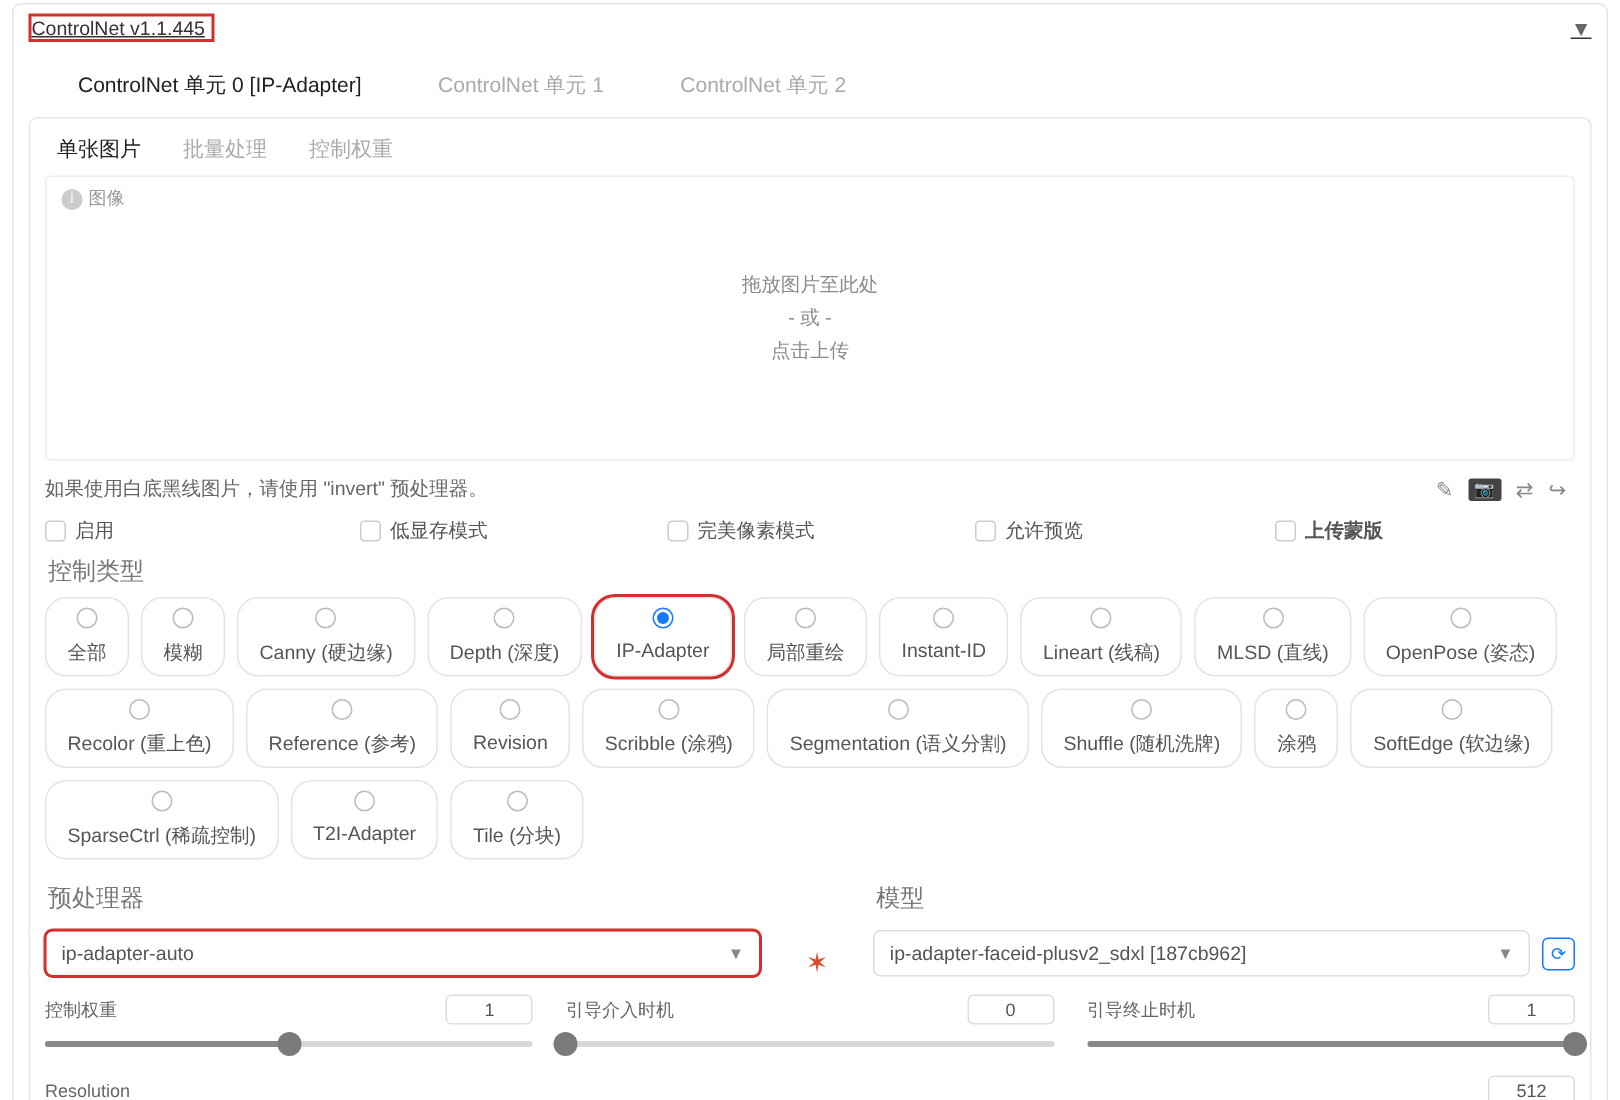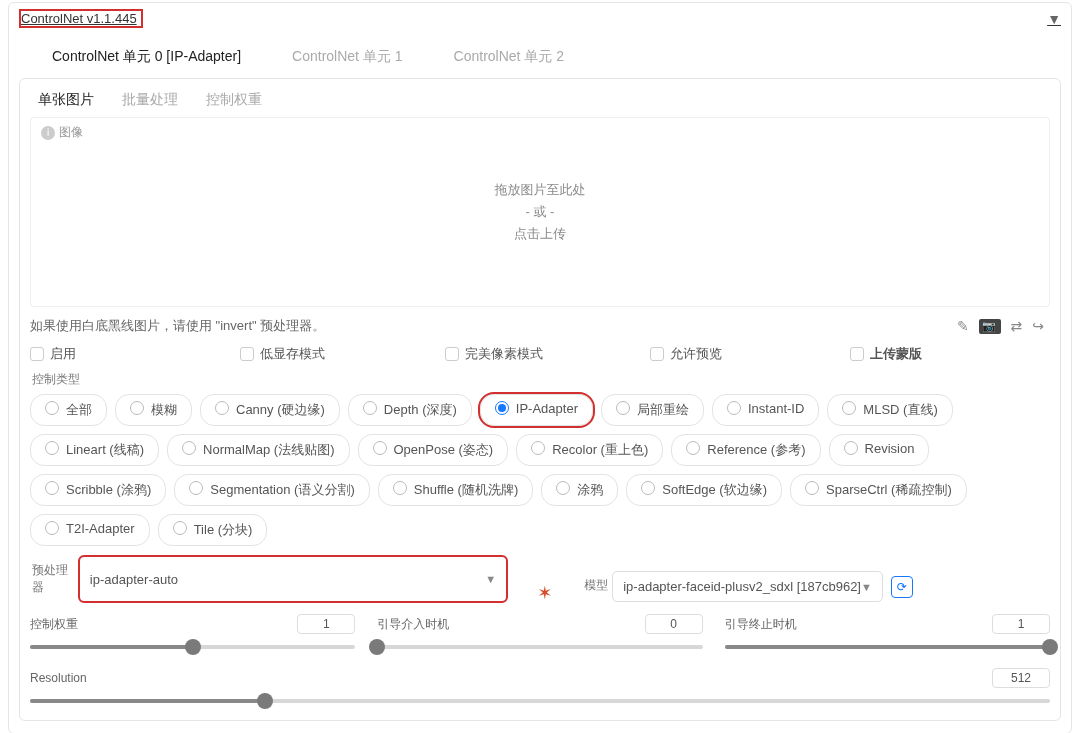--- a/index.html
+++ b/index.html
@@ -24,29 +24,29 @@
   .hint-icons { display:flex; gap:10px; align-items:center; padding-right:6px;}
   .hint-icons span { color:#888; font-size:14px; cursor:pointer; }
   .check-row { display: flex; gap: 0; margin-bottom: 8px; }
   .check-item { display:flex; align-items:center; gap:6px; color:#555; cursor:pointer; }
   .check-row .check-item:nth-child(1){ flex:0 0 210px;}
   .check-row .check-item:nth-child(2){ flex:0 0 205px;}
   .check-row .check-item:nth-child(3){ flex:0 0 205px;}
   .check-row .check-item:nth-child(4){ flex:0 0 200px;}
   .check-row .check-item:nth-child(5){ flex:1;font-weight:bold;}
   .fake-check { width: 14px; height: 14px; border: 1px solid #ccc; border-radius: 3px; display:inline-block; background:#fff;}
-  .section-label { color: #777; font-size: 12px; margin: 6px 0 6px 2px; }
+  .section-label { color: #777; font-size: 16px; margin: 6px 0 6px 2px; }
   .radio-wrap { display: flex; flex-wrap: wrap; gap: 8px; }
-  .radio-pill { display:flex; gap:7px; padding: 6px 14px; border: 1px solid #e3e3e3; border-radius: 14px; cursor:pointer; background:#fff; color:#555; font-size:13px; white-space:nowrap; }
+  .radio-pill { display:flex; align-items:center; gap:7px; padding: 6px 14px; border: 1px solid #e3e3e3; border-radius: 14px; cursor:pointer; background:#fff; color:#555; font-size:13px; white-space:nowrap;flex-direction:column; }
   .radio-pill .r { width:14px; height:14px; border:1px solid #bbb; border-radius:50%; display:inline-flex; align-items:center; justify-content:center;}
   .radio-pill.selected .r { border-color:#1677ff; }
   .radio-pill.selected .r::after { content:""; width:8px; height:8px; background:#1677ff; border-radius:50%; }
   .radio-pill.highlight { outline: 2px solid #d32f2f; outline-offset: 0px; }
   .row-2col { display:flex; gap: 30px; margin-top: 10px; align-items:flex-end;}
-  .col { flex:1; display:flex; flex-direction:row; gap:4px;}
+  .col { flex:1; display:flex; flex-direction:column; gap:4px;}
   .select { border:1px solid #ddd; border-radius:5px; padding:7px 10px; display:flex; justify-content:space-between; align-items:center; color:#555; cursor:pointer; background:#fff;}
   .select .tri { color:#888; font-size:11px;}
   .select-highlight { outline:2px solid #d32f2f; outline-offset:-1px;}
   .model-row { display:flex; align-items:center; gap:8px;}
   .star { color:#d94d2d; font-size:18px; line-height:1; }
   .refresh-box { width:22px; height:22px; border:1px solid #1677ff; border-radius:4px; display:flex; align-items:center; justify-content:center; color:#1677ff; font-size:12px; cursor:pointer;}
   .slider-row { display:flex; gap:22px; margin-top:12px;align-items:center;}
   .slider-group { flex:1; }
   .slider-head { display:flex; justify-content:space-between; align-items:center; margin-bottom:4px;}
   .slider-label { color:#666; font-size:12px;}
@@ -151,29 +151,25 @@
           <div class="radio-pill">
             <span class="r"></span>
             <span>局部重绘</span>
           </div>
           <div class="radio-pill">
             <span class="r"></span>
             <span>Instant-ID</span>
           </div>
           <div class="radio-pill">
             <span class="r"></span>
+            <span>Lineart (线稿)</span>
+          </div>
+          <div class="radio-pill">
+            <span class="r"></span>
             <span>MLSD (直线)</span>
-          </div>
-          <div class="radio-pill">
-            <span class="r"></span>
-            <span>Lineart (线稿)</span>
-          </div>
-          <div class="radio-pill">
-            <span class="r"></span>
-            <span>NormalMap (法线贴图)</span>
           </div>
           <div class="radio-pill">
             <span class="r"></span>
             <span>OpenPose (姿态)</span>
           </div>
           <div class="radio-pill">
             <span class="r"></span>
             <span>Recolor (重上色)</span>
           </div>
           <div class="radio-pill">

